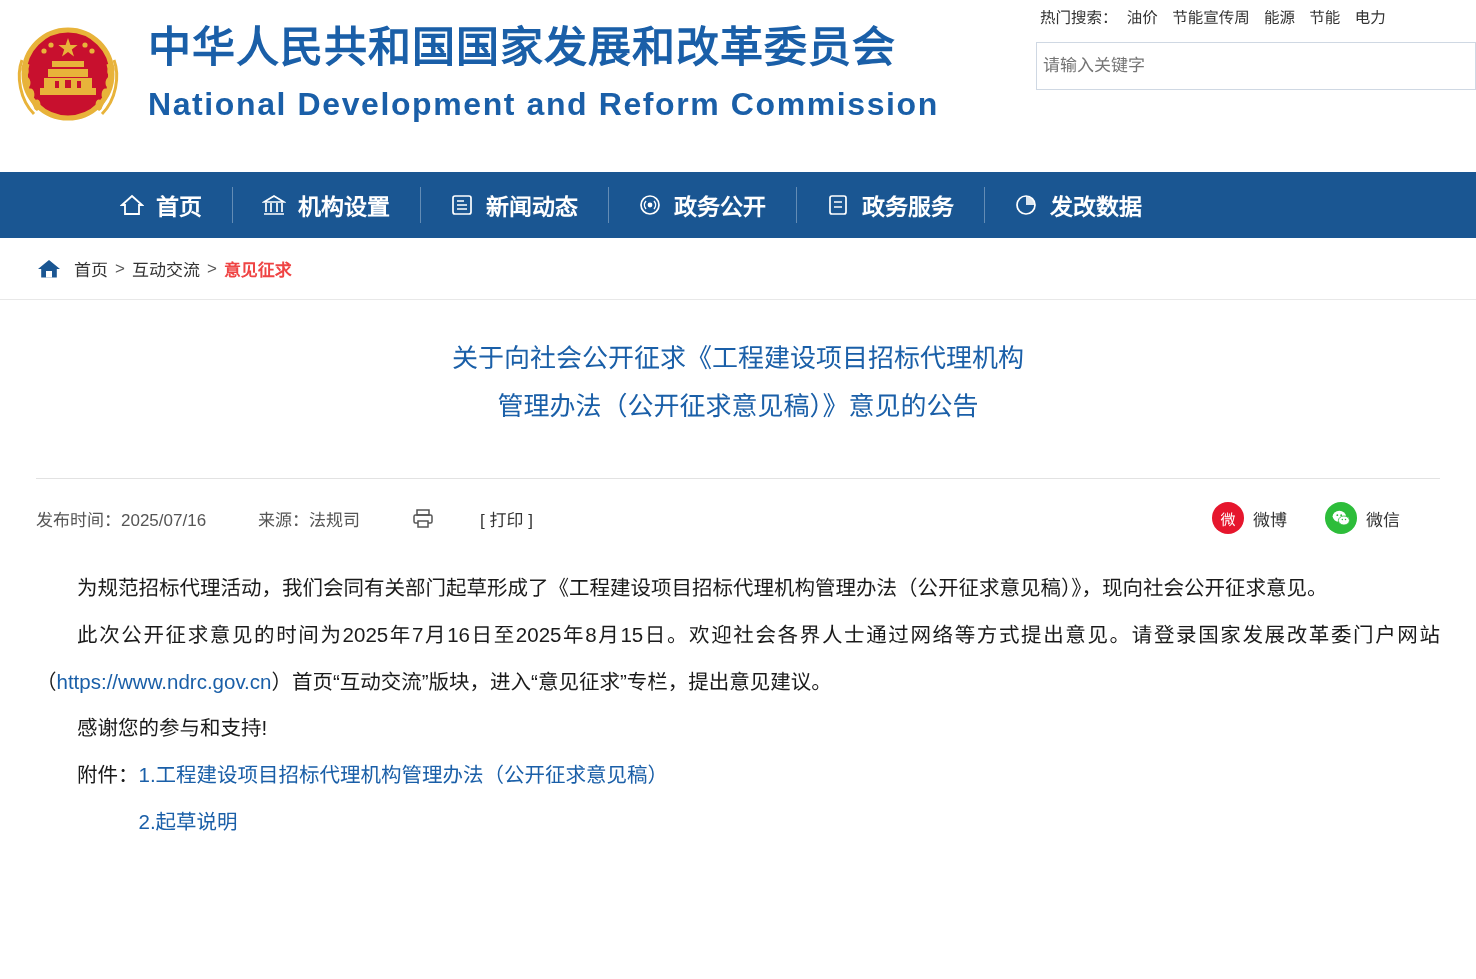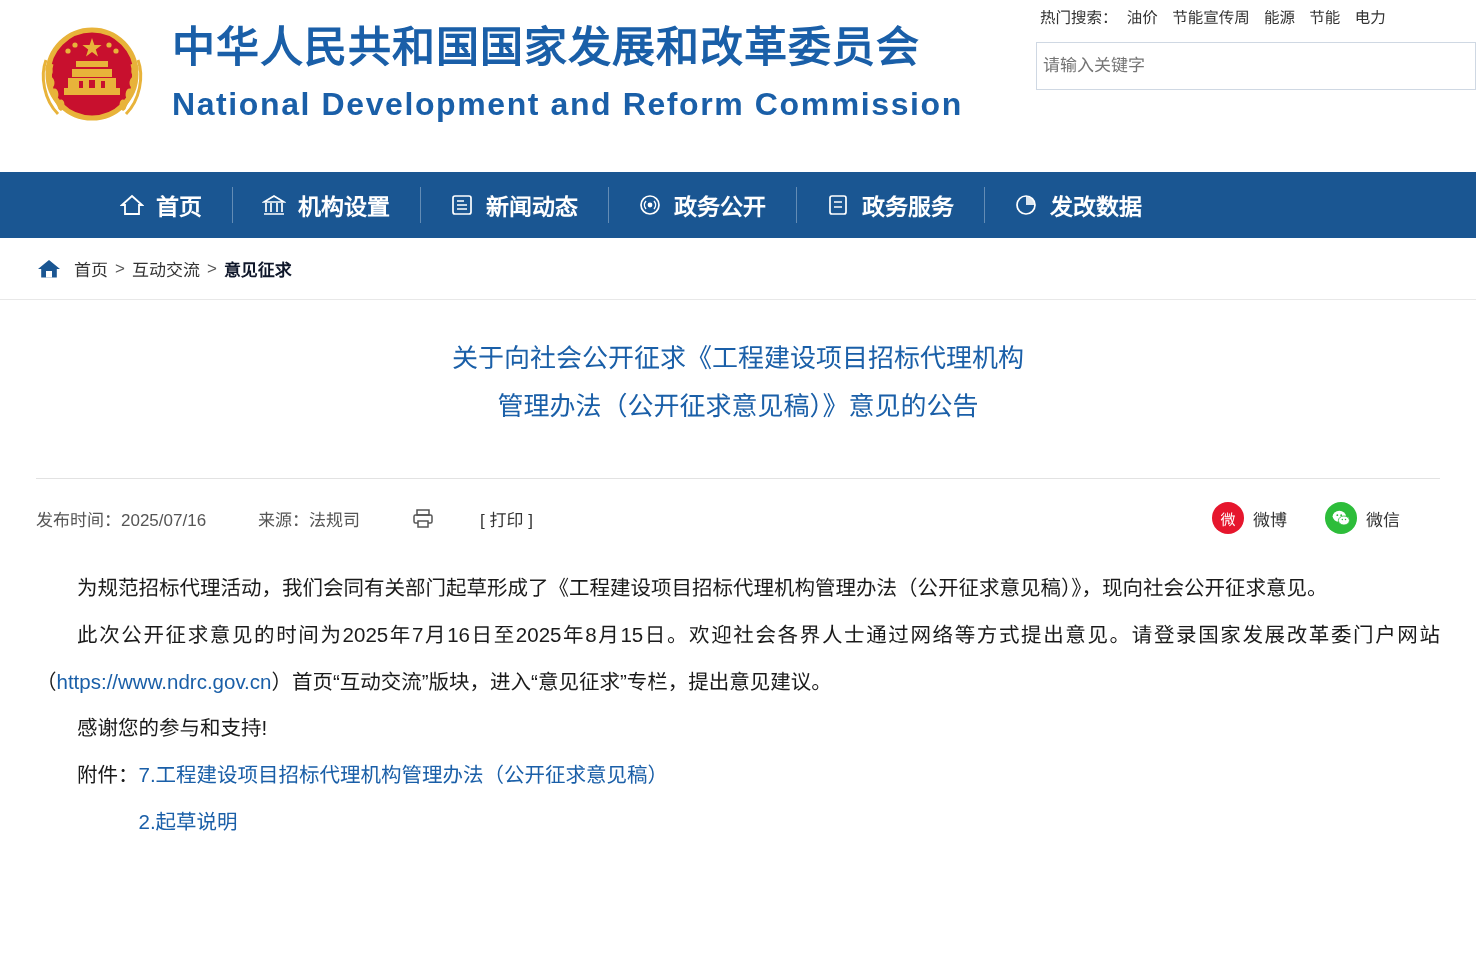--- a/index.html
+++ b/index.html
@@ -16,21 +16,21 @@
   .header {
     position: relative;
     height: 172px;
     background: #ffffff;
     display: flex;
     align-items: flex-start;
   }
   .logo-block {
     display: flex;
     align-items: center;
-    padding-left: 32px;
+    padding-left: 8px;
     padding-top: 14px;
     justify-content: center;
   }
   .emblem {
     width: 120px; height: 120px;
     flex: 0 0 120px;
     position: relative;
   }
   .emblem svg { display: block; }
   .title-block {
@@ -136,21 +136,21 @@
     color: #333;
     border-bottom: 1px solid #e8e8e8;
   }
   .breadcrumb .home-ico {
     width: 26px; height: 26px;
     margin-right: 12px;
     flex: 0 0 26px;
   }
   .breadcrumb a { color: #333; text-decoration: none; }
   .breadcrumb .sep { margin: 0 7px; color: #555; }
-  .breadcrumb .cur { color: #0f172a; font-weight: bold; }
+  .breadcrumb .cur { color: #ef4444; font-weight: bold; }
 
   
   .article {
     padding: 0 36px;
   }
   .art-title {
     text-align: center;
     color: #1a5fa8;
     font-size: 26px;
     font-weight: normal;
@@ -420,19 +420,19 @@
         <span>微信</span>
       </span>
     </span>
   </div>
 
   <div class="body-text">
     <p>为规范招标代理活动，我们会同有关部门起草形成了《工程建设项目招标代理机构管理办法（公开征求意见稿）》，现向社会公开征求意见。</p>
     <p>此次公开征求意见的时间为2025年7月16日至2025年8月15日。欢迎社会各界人士通过网络等方式提出意见。请登录国家发展改革委门户网站（<a class="inline-link" href="#">https://www.ndrc.gov.cn</a>）首页“互动交流”版块，进入“意见征求”专栏，提出意见建议。</p>
     <p>感谢您的参与和支持!</p>
     <p class="attach-line noindent" style="text-indent:2em;">
-      <span>附件：</span><a href="#">7.工程建设项目招标代理机构管理办法（公开征求意见稿）</a>
+      <span>附件：</span><a href="#">1.工程建设项目招标代理机构管理办法（公开征求意见稿）</a>
     </p>
     <p class="attach-sub noindent" style="text-indent:5em;">
       <a href="#">2.起草说明</a>
     </p>
   </div>
 </div>
 
 </body></html>

